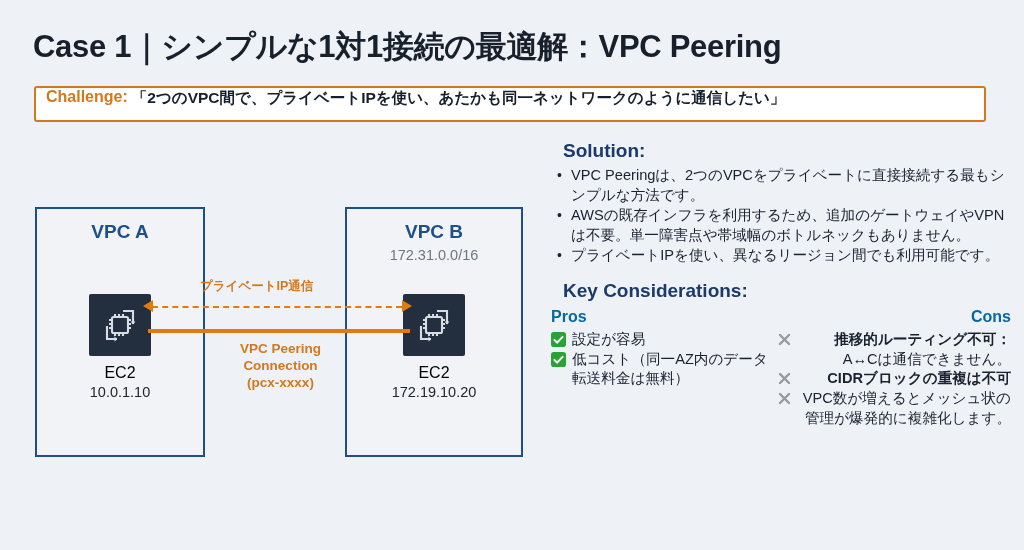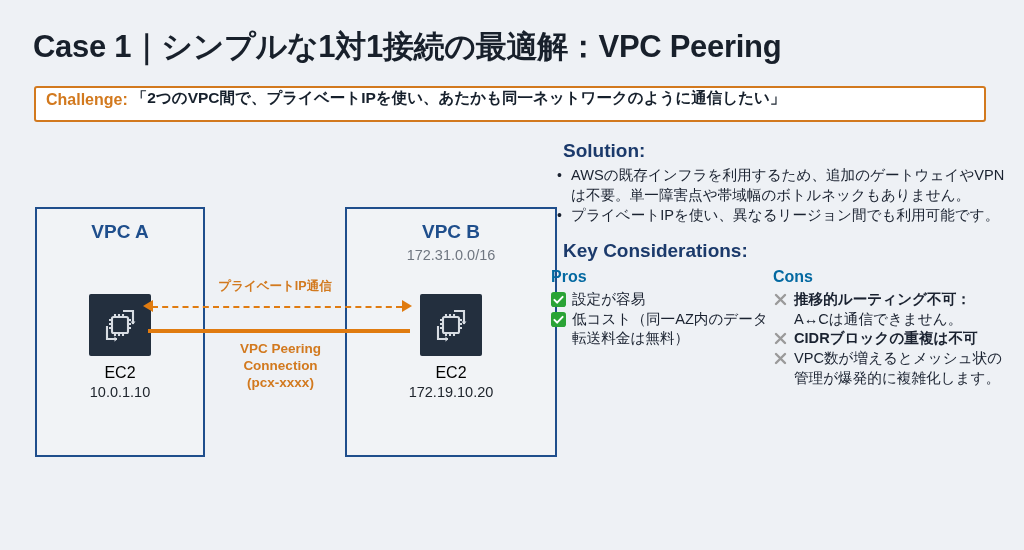--- a/index.html
+++ b/index.html
@@ -16,38 +16,38 @@
   .title{
     position:absolute;left:33px;top:26px;
     font-size:31px;font-weight:bold;letter-spacing:-0.3px;
     color:#18202b;white-space:nowrap;
   }
 
   
   .challenge{
     position:absolute;left:34px;top:86px;width:952px;height:36px;
     background:#ffffff;border:2px solid #d2791e;border-radius:3px;
-    display:flex;align-items:flex-end;box-sizing:border-box;
-    padding:11px 10px;
+    display:flex;align-items:flex-start;box-sizing:border-box;
+    padding:0 10px;
   }
   .challenge-label{
     color:#d2791e;font-weight:bold;font-size:16px;margin-right:4px;white-space:nowrap;
   }
   .challenge-text{
     color:#16202c;font-weight:bold;font-size:15.5px;white-space:nowrap;
   }
 
   
   .diagram{position:absolute;left:0;top:150px;width:540px;height:330px;}
   .vpc-box{
     position:absolute;border:2.5px solid #1f4e8c;background:rgba(255,255,255,0.18);
     box-sizing:border-box;
   }
   #vpc-a{left:35px;top:57px;width:170px;height:250px;}
-  #vpc-b{left:345px;top:57px;width:212px;height:250px;}
+  #vpc-b{left:345px;top:57px;width:178px;height:250px;}
   .vpc-title{
     position:absolute;left:0;right:0;top:12px;text-align:center;
     font-size:19px;font-weight:bold;color:#1f4e8c;
   }
   .vpc-cidr{
     position:absolute;left:0;right:0;top:38px;text-align:center;
     font-size:14.5px;color:#6f7680;
   }
   .ec2-icon{
     position:absolute;width:62px;height:62px;left:50%;margin-left:-31px;top:85px;
@@ -58,21 +58,21 @@
     position:absolute;left:0;right:0;top:155px;text-align:center;
     font-size:16px;color:#000000;
   }
   .ec2-ip{
     position:absolute;left:0;right:0;top:175px;text-align:center;
     font-size:14.5px;color:#20262e;
   }
 
   
   .conn-label-top{
-    position:absolute;left:200px;top:128px;width:150px;text-align:center;
+    position:absolute;left:200px;top:128px;width:150px;
     font-size:12.5px;font-weight:bold;color:#d2791e;white-space:nowrap;
   }
   .dashed-line{
     position:absolute;left:152px;top:156px;width:250px;height:0;
     border-top:2.5px dashed #e07b10;
   }
   .arrow-left{
     position:absolute;left:143px;top:150px;
     width:0;height:0;border-top:6px solid transparent;border-bottom:6px solid transparent;
     border-right:10px solid #e07b10;
@@ -100,21 +100,21 @@
     position:relative;font-size:14.6px;line-height:19.5px;color:#1a2230;
     margin-bottom:1px;padding-left:2px;
   }
   ul.bullets li:before{
     content:"\2022";position:absolute;left:-12px;top:0;color:#1a2230;font-size:14px;
   }
 
   .key-wrap{margin-top:14px;}
   .pc-cols{display:flex;margin-top:6px;}
   .col-pros{width:222px;}
-  .col-cons{width:238px;}
+  .col-cons{width:238px;text-align:right;}
   .pc-head{
     font-size:16px;font-weight:bold;color:#0369a1;margin-bottom:4px;
   }
   .item{
     display:flex;font-size:14.6px;line-height:19px;color:#1a2230;margin-bottom:1px;
   }
   .mark{flex:0 0 auto;width:19px;margin-right:2px;line-height:19px;}
   .mark svg{vertical-align:-3px;}
   .item-txt{flex:1 1 auto;}
   .bold-lead{font-weight:bold;}
@@ -176,20 +176,21 @@
       <div>VPC Peering</div>
       <div>Connection</div>
       <div>(pcx-xxxx)</div>
     </div>
   </div>
 
   <div class="right">
 
     <div class="h-blue">Solution:</div>
     <ul class="bullets">
+      <li>VPC Peeringは、2つのVPCをプライベートに直接接続する最もシンプルな方法です。</li>
       <li>AWSの既存インフラを利用するため、追加のゲートウェイやVPNは不要。単一障害点や帯域幅のボトルネックもありません。</li>
       <li>プライベートIPを使い、異なるリージョン間でも利用可能です。</li>
     </ul>
 
     <div class="key-wrap">
       <div class="h-blue">Key Considerations:</div>
 
       <div class="pc-cols">
 
         <div class="col-pros">

